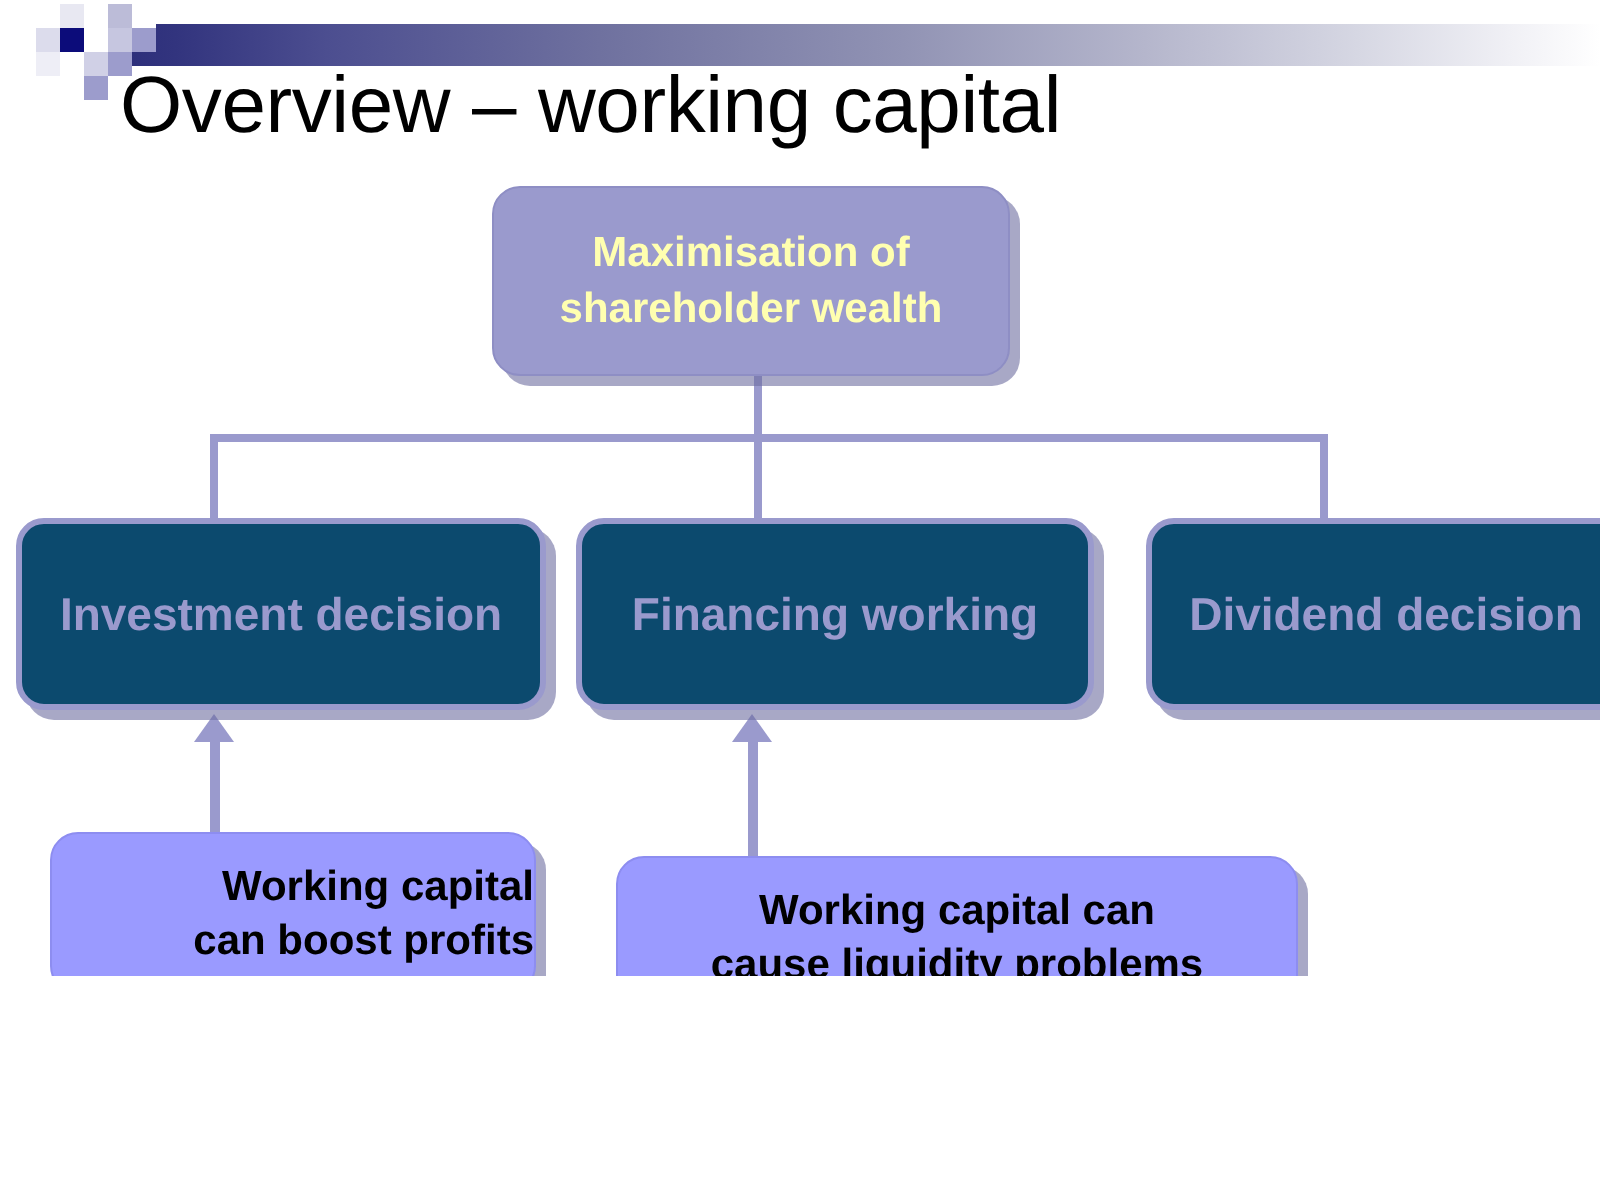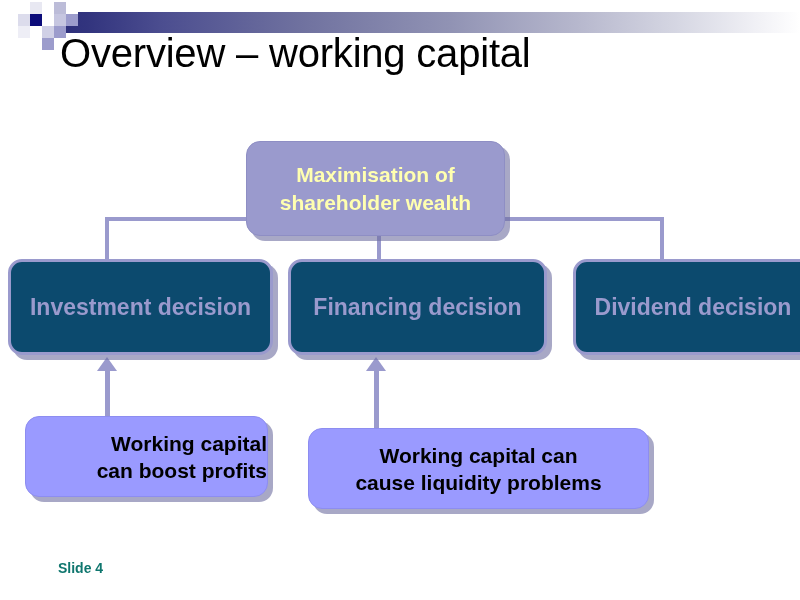--- a/index.html
+++ b/index.html
@@ -9,21 +9,21 @@
   }
   body {
     width: 800px;
     height: 600px;
     font-family: "Liberation Sans", sans-serif;
     overflow: hidden;
   }
   #slide {
     position: relative;
     width: 800px;
-    height: 600px;
+    height: 488px;
     background: #ffffff;
     overflow: hidden;
   }
 
   
   .deco-bar {
     position: absolute;
     left: 42px;
     top: 12px;
     width: 758px;
@@ -172,31 +172,31 @@
   <div class="conn" style="left:377px; top:217px; width:4px; height:44px;"></div>
 
   <div class="conn" style="left:660px; top:217px; width:4px; height:44px;"></div>
 
   <div class="arrow-shaft" style="left:105px; top:370px; height:58px;"></div>
   <div class="arrow-head" style="left:97px; top:357px;"></div>
 
   <div class="arrow-shaft" style="left:374px; top:370px; height:58px;"></div>
   <div class="arrow-head" style="left:366px; top:357px;"></div>
 
-  <div class="box box-top" style="left:246px; top:93px; width:259px; height:95px;margin-top:48px;">
+  <div class="box box-top" style="left:246px; top:93px; width:259px; height:95px;">
     <span class="box-label">Maximisation of
 shareholder wealth</span>
   </div>
 
   <div class="box box-mid" style="left:8px; top:259px; width:265px; height:96px;">
     <span class="box-label">Investment decision</span>
   </div>
 
   <div class="box box-mid" style="left:288px; top:259px; width:259px; height:96px;">
-    <span class="box-label">Financing decision</span>
+    <span class="box-label">Financing working</span>
   </div>
 
   <div class="box box-mid" style="left:551px; top:259px; width:240px; height:96px;margin-left:22px;">
     <span class="box-label">Dividend decision</span>
   </div>
 
   <div class="box box-bot" style="left:25px; top:416px; width:243px; height:81px;text-align:right;">
     <span class="box-label">Working capital
 can boost profits</span>
   </div>

